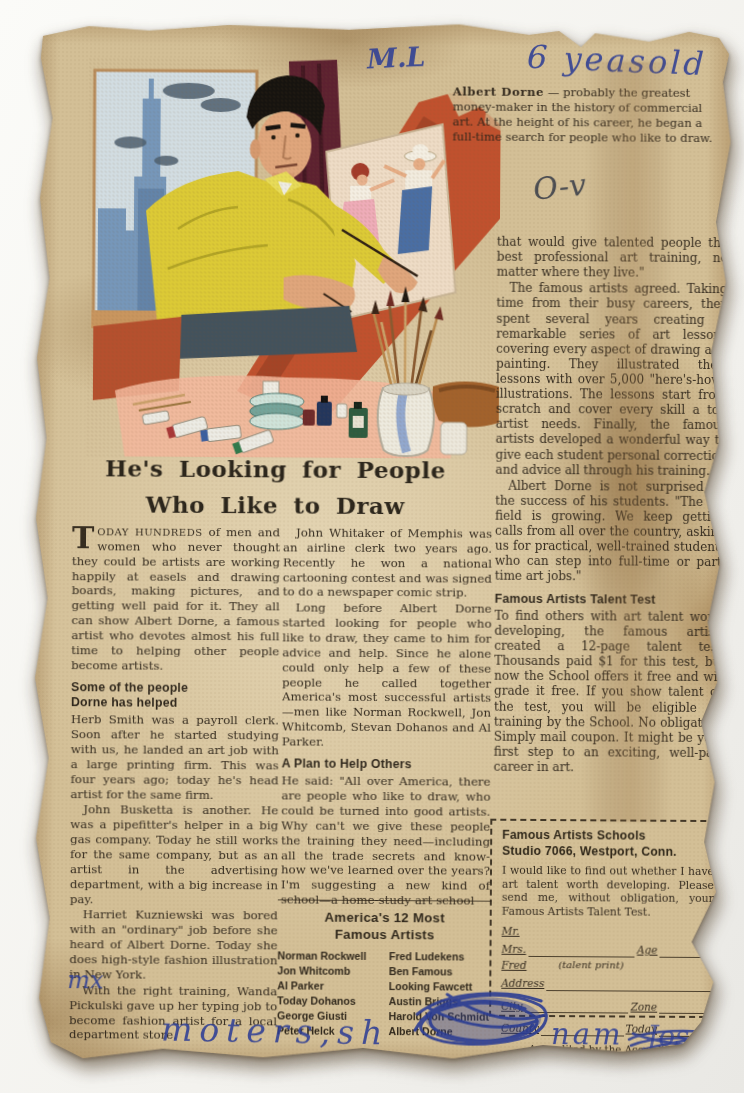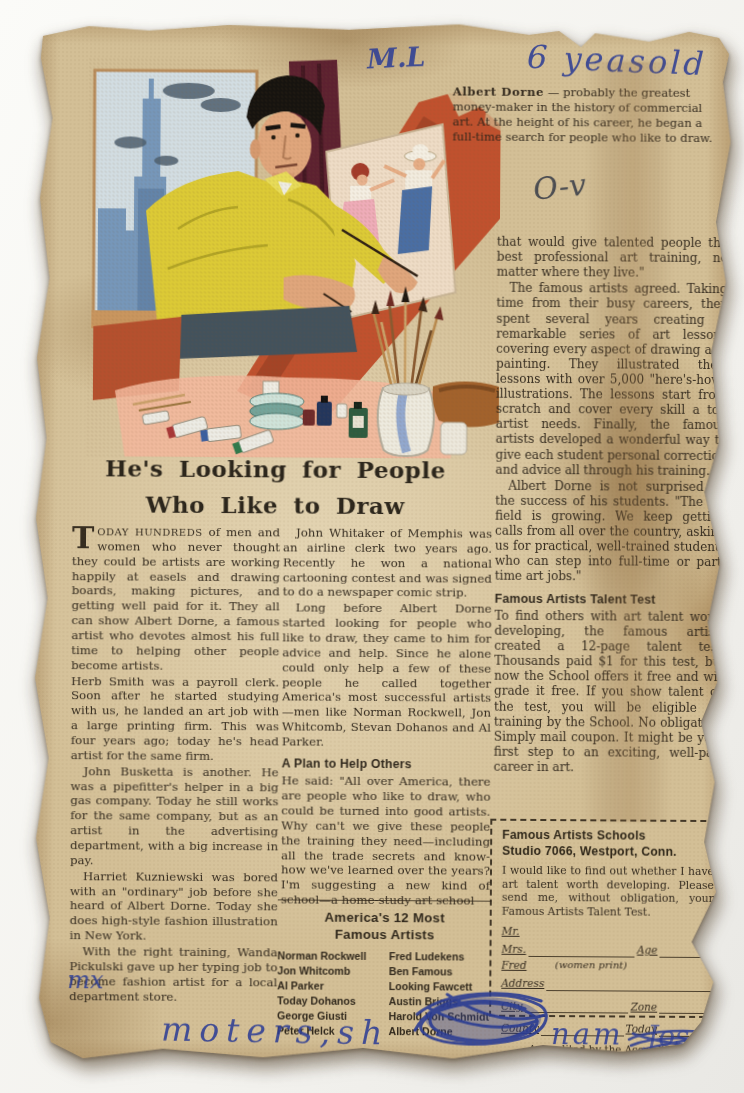--- a/index.html
+++ b/index.html
@@ -283,20 +283,24 @@
       <p>To find others with art talent worth developing, the famous artists created a 12-page talent test. Thousands paid $1 for this test, but now the School offers it free and will grade it free. If you show talent on the test, you will be eligible for training by the School. No obligation. Simply mail coupon. It might be your first step to an exciting, well-paid career in art.</p>
     </div>
 
     <div class="abs headline">
       <div>He's Looking for People</div>
       <div>Who Like to Draw</div>
     </div>
 
     <div class="abs col col-left ink">
       <p><span class="dropcap">T</span><span class="smallcaps">ODAY HUNDREDS</span><span> of men and women who never thought they could be artists are working happily at easels and drawing boards, making pictures, and getting well paid for it. They all can show Albert Dorne, a famous artist who devotes almost his full time to helping other people become artists.</span></p>
+      <div class="subhead">
+        <div>Some of the people</div>
+        <div>Dorne has helped</div>
+      </div>
       <p>Herb Smith was a payroll clerk. Soon after he started studying with us, he landed an art job with a large printing firm. This was four years ago; today he's head artist for the same firm.</p>
       <p class="ind">John Busketta is another. He was a pipefitter's helper in a big gas company. Today he still works for the same company, but as an artist in the advertising department, with a big increase in pay.</p>
       <p class="ind">Harriet Kuzniewski was bored with an "ordinary" job before she heard of Albert Dorne. Today she does high-style fashion illustration in New York.</p>
       <p class="ind">With the right training, Wanda Pickulski gave up her typing job to become fashion artist for a local department store.</p>
     </div>
 
     <div class="abs col col-mid ink">
       <p class="ind">John Whitaker of Memphis was an airline clerk two years ago. Recently he won a national cartooning contest and was signed to do a newspaper comic strip.</p>
       <p class="ind">Long before Albert Dorne started looking for people who like to draw, they came to him for advice and help. Since he alone could only help a few of these people he called together America's most successful artists —men like Norman Rockwell, Jon Whitcomb, Stevan Dohanos and Al Parker.</p>
       <div class="subhead">A Plan to Help Others</div>
@@ -334,21 +338,21 @@
         <span class="lbl">Mr.</span>
       </div>
       <div class="frow">
         <span class="lbl">Mrs.</span>
         <span class="fline"></span>
         <span class="lbl">Age</span>
         <span class="fline short"></span>
       </div>
       <div class="frow" style="margin-top:2px;">
         <span class="lbl">Fred</span>
-        <span class="pprint" style="flex:1;">(women print)</span>
+        <span class="pprint" style="flex:1;">(talent print)</span>
         <span style="flex:0 0 58px;"></span>
       </div>
       <div class="frow">
         <span class="lbl">Address</span>
         <span class="fline"></span>
       </div>
       <div class="frow" style="margin-top:9px;">
         <span class="lbl">City</span>
         <span class="fline"></span>
         <span class="lbl">Zone</span>

